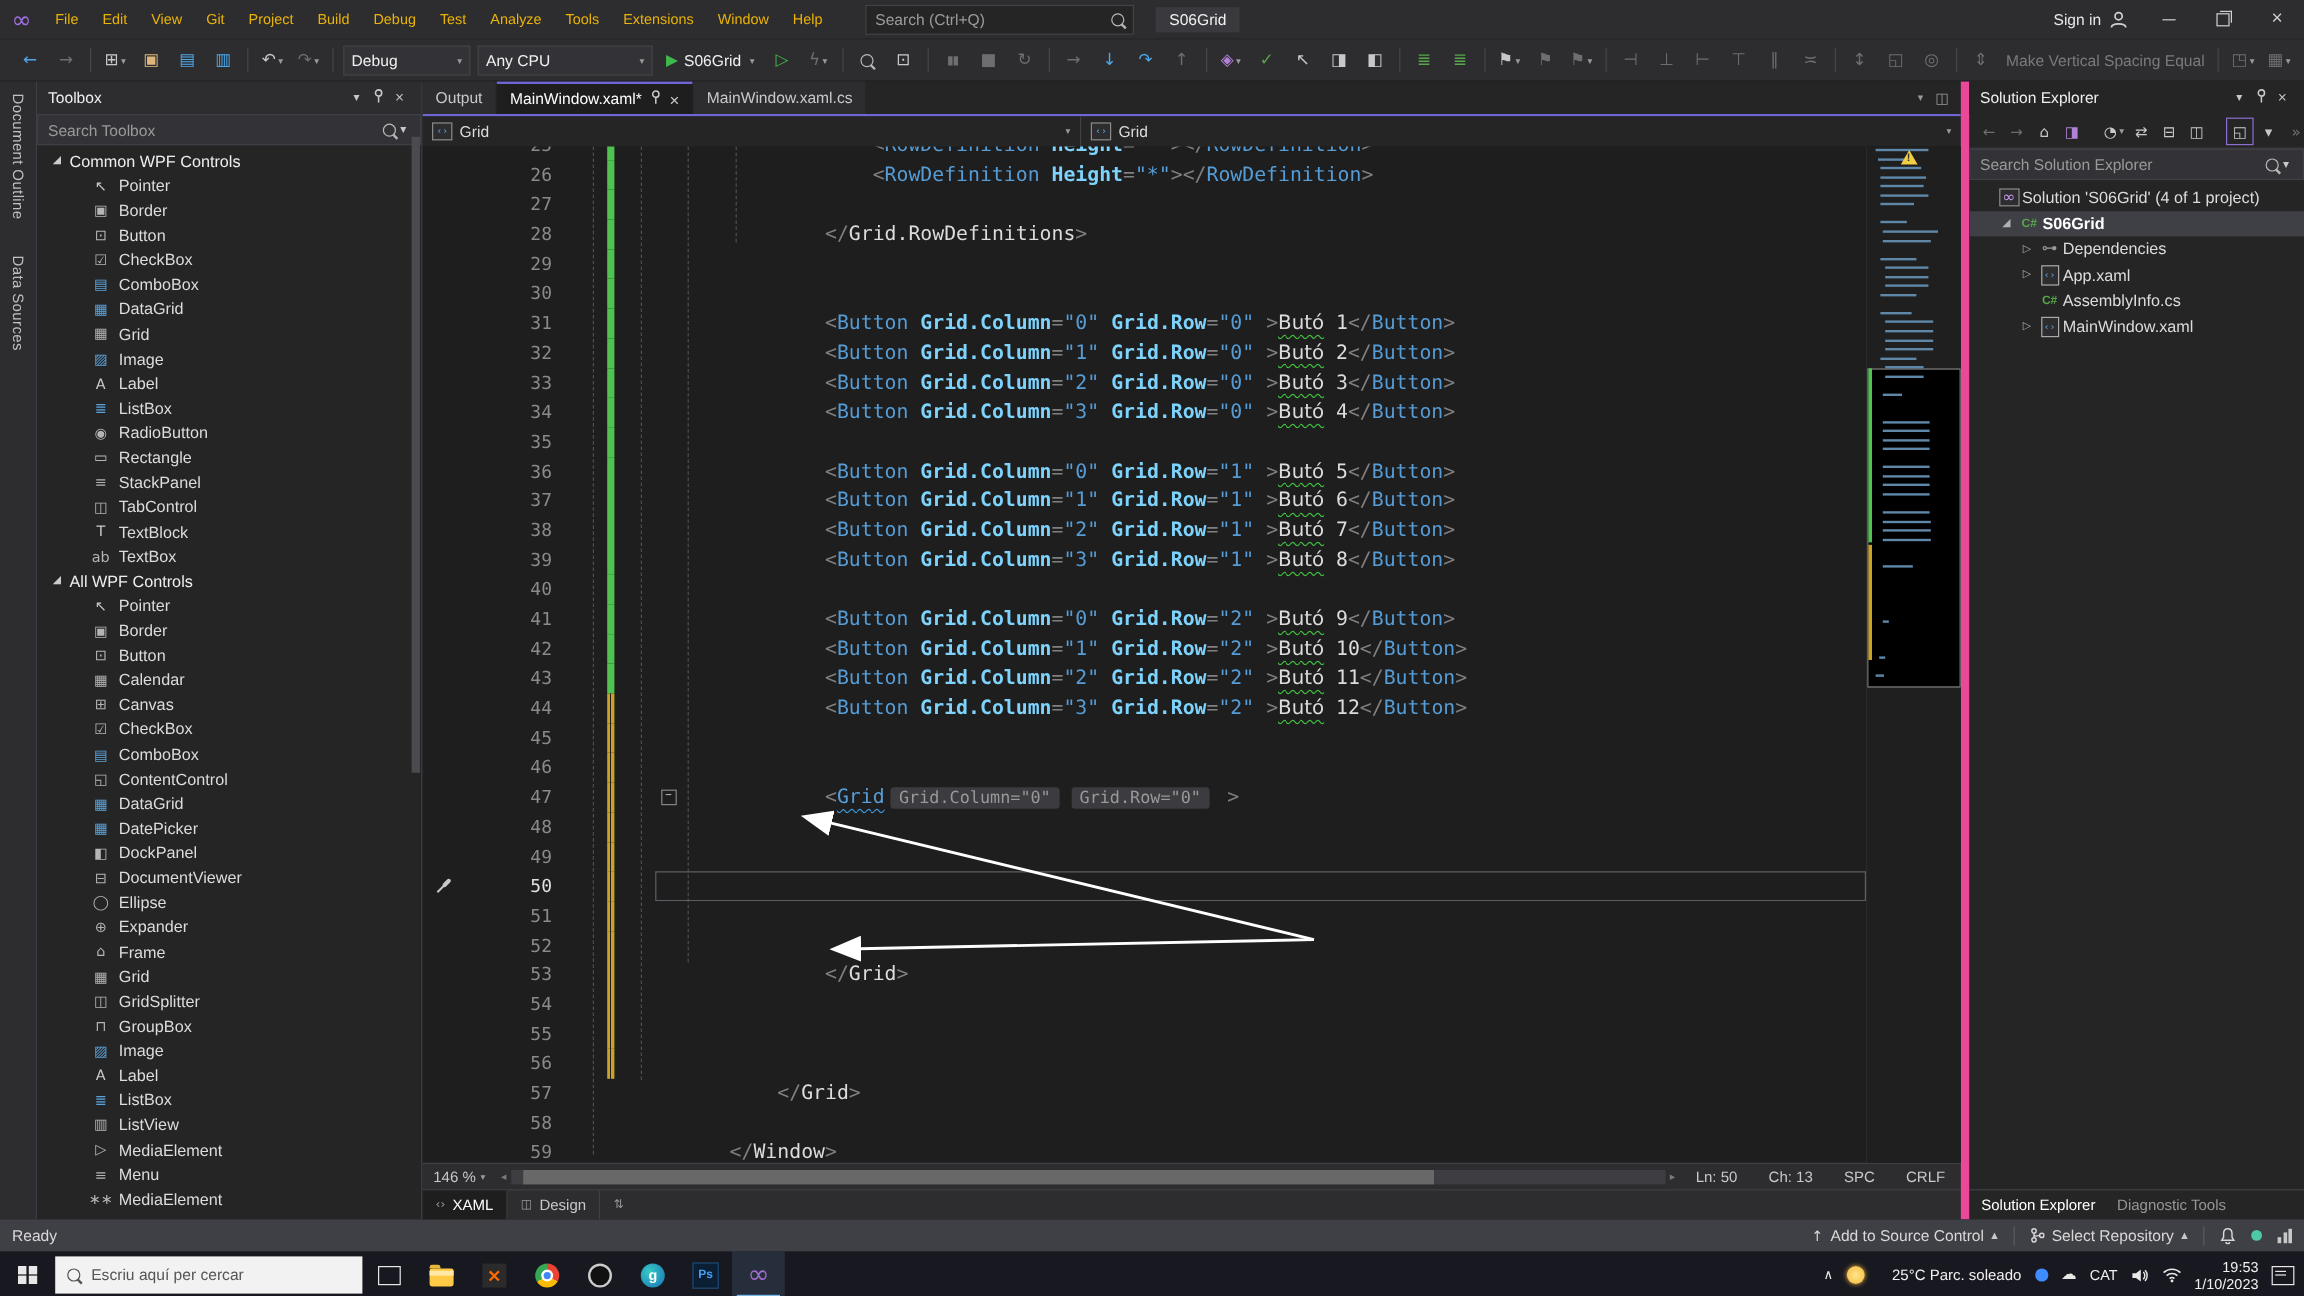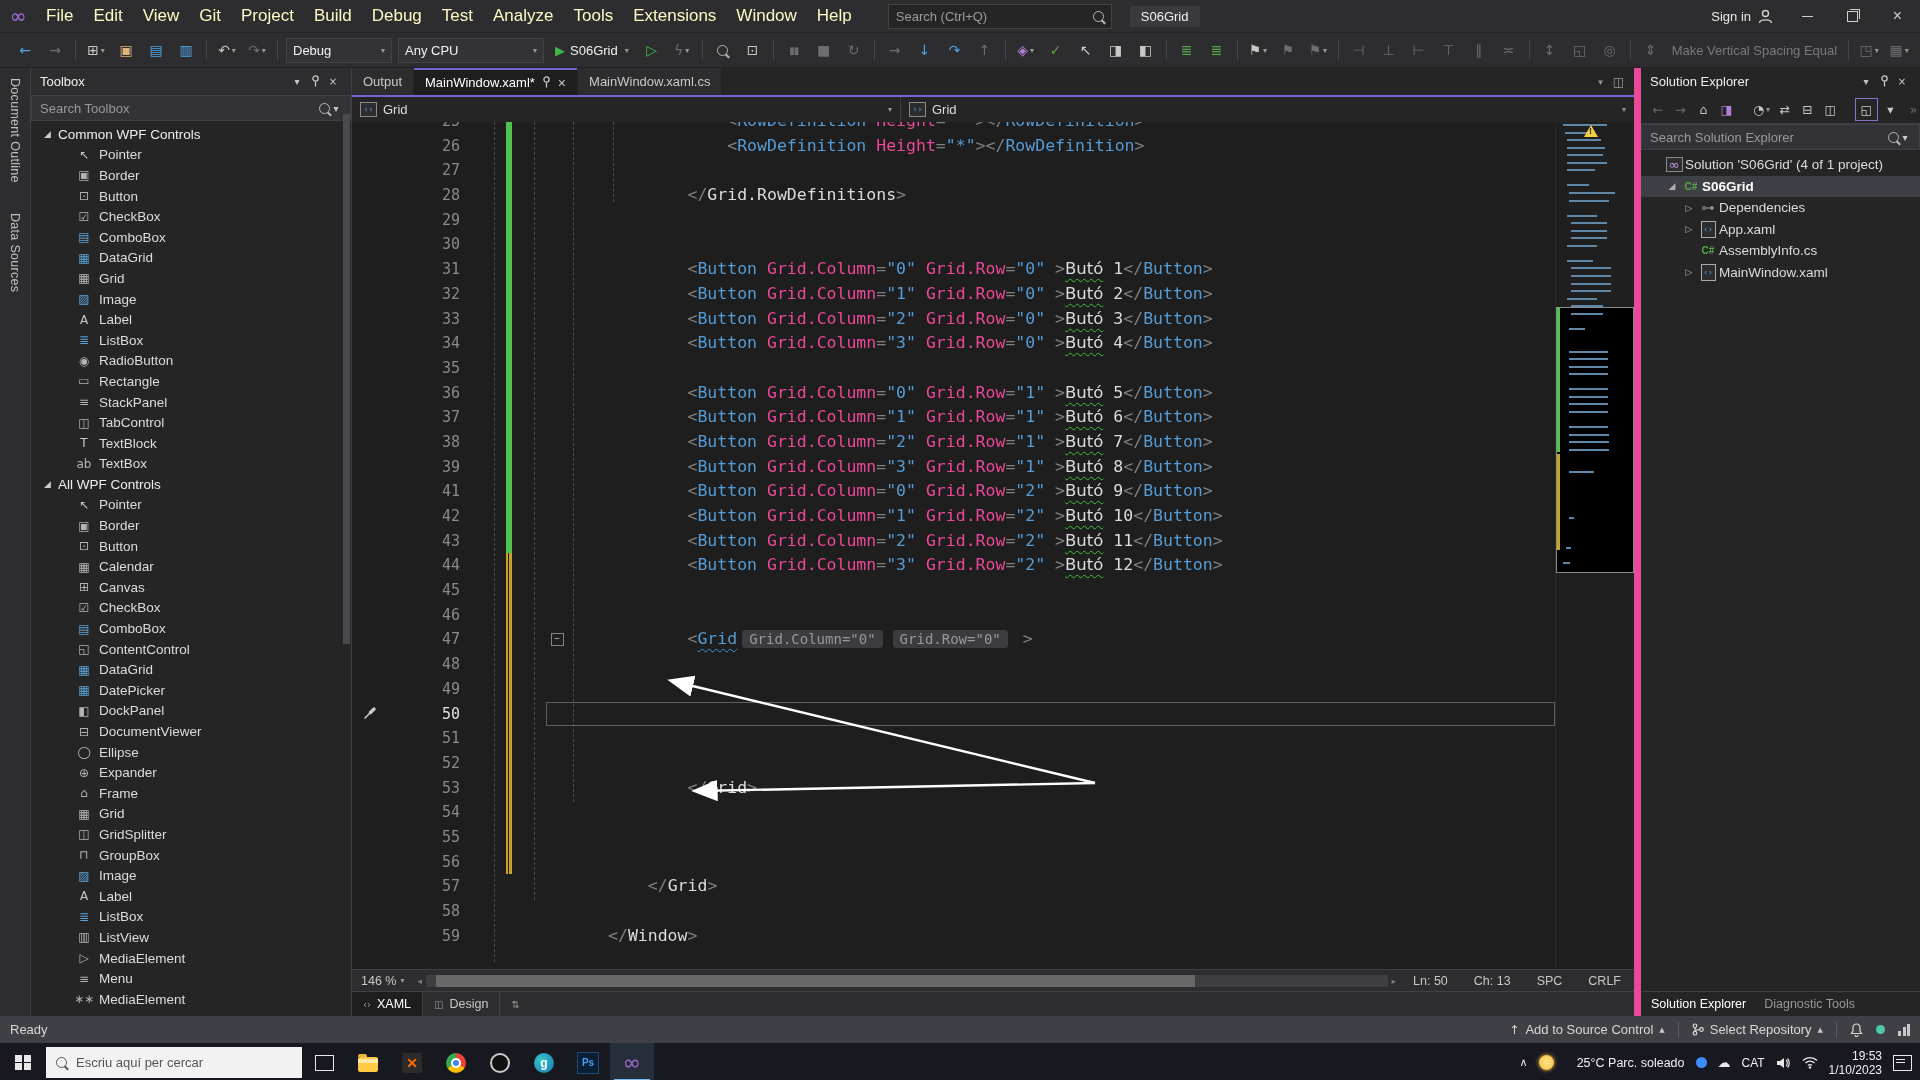--- a/index.html
+++ b/index.html
@@ -3,21 +3,21 @@
 <meta charset="utf-8">
 <style>
   html,body{margin:0;padding:0;background:#000;}
   .page{width:1920px;height:1080px;position:relative;overflow:hidden;background:#1e1e1e;
         font-family:"Liberation Sans",sans-serif;color:#cccccc;font-size:13px;-webkit-font-smoothing:antialiased;}
   .g{font-family:"DejaVu Sans",sans-serif;}
 
   
   .menubar{height:32px;background:#2d2d30;display:flex;align-items:center;border-bottom:1px solid #252528;}
   .vslogo{width:36px;text-align:center;font-size:20px;color:#a06ee0;font-family:"DejaVu Sans",sans-serif;}
-  .menu-item{padding:0 10px;font-size:17px;color:#fef9c3;height:100%;display:flex;align-items:center;}
+  .menu-item{padding:0 10px;font-size:12px;color:#eab308;height:100%;display:flex;align-items:center;}
   .qsearch{width:208px;height:23px;margin-left:26px;background:#252526;border:1px solid #434346;
            display:flex;align-items:center;padding:0 7px;color:#9b9b9b;font-size:13px;}
   .qsearch .sp{flex:1;}
   .mag{width:9px;height:9px;border:1.6px solid #b8b8b8;border-radius:50%;position:relative;display:inline-block;}
   .mag::after{content:"";position:absolute;width:5px;height:1.7px;background:#b8b8b8;transform:rotate(45deg);left:7px;top:9px;}
   .mag.dark{border-color:#555;}.mag.dark::after{background:#555;}
   .proj-chip{margin-left:18px;background:#3a3a3e;color:#f1f1f1;padding:3px 11px;font-size:13px;}
   .titlebar-right{margin-left:auto;display:flex;align-items:center;height:100%;}
   .signin{display:flex;align-items:center;gap:7px;color:#e8e8e8;font-size:13px;padding:0 12px;}
   .winbtn{width:45px;height:100%;display:flex;align-items:center;justify-content:center;color:#d0d0d0;}
@@ -88,21 +88,21 @@
   .lnum{width:40px;flex:none;text-align:right;padding-right:12px;color:#8a8a8a;font-size:15px;}
   .code-line.cur .lnum{color:#e0e0e0;}
   .cbar{width:6px;flex:none;}
   .cbar.bg{background:#4fc24f;}
   .cbar.by{background:repeating-linear-gradient(90deg,#c9a227 0,#c9a227 2px,#1e1e1e 2px,#1e1e1e 3px,#c9a227 3px,#c9a227 5px,#1e1e1e 5px);}
   .fold{width:22px;flex:none;display:flex;align-items:center;justify-content:center;}
   .foldbox{width:11px;height:11px;border:1px solid #858585;color:#c8c8c8;font-size:9px;line-height:9px;text-align:center;background:#1e1e1e;}
   .lbody{flex:1;display:flex;min-width:0;}
   .code-line.cur .lbody{box-shadow:inset 0 0 0 1px #5e5e66;}
   .ltext{padding-left:40px;}
-  .tk.d{color:#808080;} .tk.e{color:#569cd6;} .tk.a{color:#ec4899;} .tk.v{color:#569cd6;} .tk.t{color:#dcdcdc;}
+  .tk.d{color:#808080;} .tk.e{color:#569cd6;} .tk.a{color:#7dd3fc;font-weight:bold;} .tk.v{color:#569cd6;} .tk.t{color:#dcdcdc;}
   .tk.g{text-decoration:underline wavy #3fbf3f 1px;text-underline-offset:4px;}
   .tk.b{text-decoration:underline wavy #3a96dd 1px;text-underline-offset:4px;}
   .tk.h{background:#3b3b40;color:#999999;border-radius:3px;padding:1px 7px;margin:0 5px;font-size:14px;}
   .guide{position:absolute;border-left:1px dashed #4e4e52;width:0;top:0;}
 
   
   .minimap{width:78px;flex:none;position:relative;background:#1f1f1f;border-left:1px solid #2a2a2a;overflow:hidden;}
   .mview{position:absolute;left:0;right:0;top:185px;height:264px;background:#000;border:1px solid #8a8a8a;z-index:1;}
   .mrow{position:absolute;height:2px;background:#5f87a8;z-index:2;}
   .mmark{position:absolute;left:1px;width:3px;z-index:3;}
@@ -648,20 +648,21 @@
               <div class="code-line"><span class="ind"></span><span class="lnum">30</span><span class="cbar bg"></span><span class="lbody"><span class="fold"></span><span class="ltext"></span></span></div>
               <div class="code-line"><span class="ind"></span><span class="lnum">31</span><span class="cbar bg"></span><span class="lbody"><span class="fold"></span><span class="ltext"><span class="tk ">        </span><span class="tk d">&lt;</span><span class="tk e">Button</span><span class="tk "> </span><span class="tk a">Grid.Column</span><span class="tk d">=</span><span class="tk v">"0"</span><span class="tk "> </span><span class="tk a">Grid.Row</span><span class="tk d">=</span><span class="tk v">"0"</span><span class="tk "> </span><span class="tk d">&gt;</span><span class="tk t g">Butó</span><span class="tk t"> 1</span><span class="tk d">&lt;/</span><span class="tk e">Button</span><span class="tk d">&gt;</span></span></span></div>
               <div class="code-line"><span class="ind"></span><span class="lnum">32</span><span class="cbar bg"></span><span class="lbody"><span class="fold"></span><span class="ltext"><span class="tk ">        </span><span class="tk d">&lt;</span><span class="tk e">Button</span><span class="tk "> </span><span class="tk a">Grid.Column</span><span class="tk d">=</span><span class="tk v">"1"</span><span class="tk "> </span><span class="tk a">Grid.Row</span><span class="tk d">=</span><span class="tk v">"0"</span><span class="tk "> </span><span class="tk d">&gt;</span><span class="tk t g">Butó</span><span class="tk t"> 2</span><span class="tk d">&lt;/</span><span class="tk e">Button</span><span class="tk d">&gt;</span></span></span></div>
               <div class="code-line"><span class="ind"></span><span class="lnum">33</span><span class="cbar bg"></span><span class="lbody"><span class="fold"></span><span class="ltext"><span class="tk ">        </span><span class="tk d">&lt;</span><span class="tk e">Button</span><span class="tk "> </span><span class="tk a">Grid.Column</span><span class="tk d">=</span><span class="tk v">"2"</span><span class="tk "> </span><span class="tk a">Grid.Row</span><span class="tk d">=</span><span class="tk v">"0"</span><span class="tk "> </span><span class="tk d">&gt;</span><span class="tk t g">Butó</span><span class="tk t"> 3</span><span class="tk d">&lt;/</span><span class="tk e">Button</span><span class="tk d">&gt;</span></span></span></div>
               <div class="code-line"><span class="ind"></span><span class="lnum">34</span><span class="cbar bg"></span><span class="lbody"><span class="fold"></span><span class="ltext"><span class="tk ">        </span><span class="tk d">&lt;</span><span class="tk e">Button</span><span class="tk "> </span><span class="tk a">Grid.Column</span><span class="tk d">=</span><span class="tk v">"3"</span><span class="tk "> </span><span class="tk a">Grid.Row</span><span class="tk d">=</span><span class="tk v">"0"</span><span class="tk "> </span><span class="tk d">&gt;</span><span class="tk t g">Butó</span><span class="tk t"> 4</span><span class="tk d">&lt;/</span><span class="tk e">Button</span><span class="tk d">&gt;</span></span></span></div>
               <div class="code-line"><span class="ind"></span><span class="lnum">35</span><span class="cbar bg"></span><span class="lbody"><span class="fold"></span><span class="ltext"></span></span></div>
               <div class="code-line"><span class="ind"></span><span class="lnum">36</span><span class="cbar bg"></span><span class="lbody"><span class="fold"></span><span class="ltext"><span class="tk ">        </span><span class="tk d">&lt;</span><span class="tk e">Button</span><span class="tk "> </span><span class="tk a">Grid.Column</span><span class="tk d">=</span><span class="tk v">"0"</span><span class="tk "> </span><span class="tk a">Grid.Row</span><span class="tk d">=</span><span class="tk v">"1"</span><span class="tk "> </span><span class="tk d">&gt;</span><span class="tk t g">Butó</span><span class="tk t"> 5</span><span class="tk d">&lt;/</span><span class="tk e">Button</span><span class="tk d">&gt;</span></span></span></div>
               <div class="code-line"><span class="ind"></span><span class="lnum">37</span><span class="cbar bg"></span><span class="lbody"><span class="fold"></span><span class="ltext"><span class="tk ">        </span><span class="tk d">&lt;</span><span class="tk e">Button</span><span class="tk "> </span><span class="tk a">Grid.Column</span><span class="tk d">=</span><span class="tk v">"1"</span><span class="tk "> </span><span class="tk a">Grid.Row</span><span class="tk d">=</span><span class="tk v">"1"</span><span class="tk "> </span><span class="tk d">&gt;</span><span class="tk t g">Butó</span><span class="tk t"> 6</span><span class="tk d">&lt;/</span><span class="tk e">Button</span><span class="tk d">&gt;</span></span></span></div>
               <div class="code-line"><span class="ind"></span><span class="lnum">38</span><span class="cbar bg"></span><span class="lbody"><span class="fold"></span><span class="ltext"><span class="tk ">        </span><span class="tk d">&lt;</span><span class="tk e">Button</span><span class="tk "> </span><span class="tk a">Grid.Column</span><span class="tk d">=</span><span class="tk v">"2"</span><span class="tk "> </span><span class="tk a">Grid.Row</span><span class="tk d">=</span><span class="tk v">"1"</span><span class="tk "> </span><span class="tk d">&gt;</span><span class="tk t g">Butó</span><span class="tk t"> 7</span><span class="tk d">&lt;/</span><span class="tk e">Button</span><span class="tk d">&gt;</span></span></span></div>
               <div class="code-line"><span class="ind"></span><span class="lnum">39</span><span class="cbar bg"></span><span class="lbody"><span class="fold"></span><span class="ltext"><span class="tk ">        </span><span class="tk d">&lt;</span><span class="tk e">Button</span><span class="tk "> </span><span class="tk a">Grid.Column</span><span class="tk d">=</span><span class="tk v">"3"</span><span class="tk "> </span><span class="tk a">Grid.Row</span><span class="tk d">=</span><span class="tk v">"1"</span><span class="tk "> </span><span class="tk d">&gt;</span><span class="tk t g">Butó</span><span class="tk t"> 8</span><span class="tk d">&lt;/</span><span class="tk e">Button</span><span class="tk d">&gt;</span></span></span></div>
+              <div class="code-line"><span class="ind"></span><span class="lnum">40</span><span class="cbar bg"></span><span class="lbody"><span class="fold"></span><span class="ltext"></span></span></div>
               <div class="code-line"><span class="ind"></span><span class="lnum">41</span><span class="cbar bg"></span><span class="lbody"><span class="fold"></span><span class="ltext"><span class="tk ">        </span><span class="tk d">&lt;</span><span class="tk e">Button</span><span class="tk "> </span><span class="tk a">Grid.Column</span><span class="tk d">=</span><span class="tk v">"0"</span><span class="tk "> </span><span class="tk a">Grid.Row</span><span class="tk d">=</span><span class="tk v">"2"</span><span class="tk "> </span><span class="tk d">&gt;</span><span class="tk t g">Butó</span><span class="tk t"> 9</span><span class="tk d">&lt;/</span><span class="tk e">Button</span><span class="tk d">&gt;</span></span></span></div>
               <div class="code-line"><span class="ind"></span><span class="lnum">42</span><span class="cbar bg"></span><span class="lbody"><span class="fold"></span><span class="ltext"><span class="tk ">        </span><span class="tk d">&lt;</span><span class="tk e">Button</span><span class="tk "> </span><span class="tk a">Grid.Column</span><span class="tk d">=</span><span class="tk v">"1"</span><span class="tk "> </span><span class="tk a">Grid.Row</span><span class="tk d">=</span><span class="tk v">"2"</span><span class="tk "> </span><span class="tk d">&gt;</span><span class="tk t g">Butó</span><span class="tk t"> 10</span><span class="tk d">&lt;/</span><span class="tk e">Button</span><span class="tk d">&gt;</span></span></span></div>
               <div class="code-line"><span class="ind"></span><span class="lnum">43</span><span class="cbar bg"></span><span class="lbody"><span class="fold"></span><span class="ltext"><span class="tk ">        </span><span class="tk d">&lt;</span><span class="tk e">Button</span><span class="tk "> </span><span class="tk a">Grid.Column</span><span class="tk d">=</span><span class="tk v">"2"</span><span class="tk "> </span><span class="tk a">Grid.Row</span><span class="tk d">=</span><span class="tk v">"2"</span><span class="tk "> </span><span class="tk d">&gt;</span><span class="tk t g">Butó</span><span class="tk t"> 11</span><span class="tk d">&lt;/</span><span class="tk e">Button</span><span class="tk d">&gt;</span></span></span></div>
               <div class="code-line"><span class="ind"></span><span class="lnum">44</span><span class="cbar by"></span><span class="lbody"><span class="fold"></span><span class="ltext"><span class="tk ">        </span><span class="tk d">&lt;</span><span class="tk e">Button</span><span class="tk "> </span><span class="tk a">Grid.Column</span><span class="tk d">=</span><span class="tk v">"3"</span><span class="tk "> </span><span class="tk a">Grid.Row</span><span class="tk d">=</span><span class="tk v">"2"</span><span class="tk "> </span><span class="tk d">&gt;</span><span class="tk t g">Butó</span><span class="tk t"> 12</span><span class="tk d">&lt;/</span><span class="tk e">Button</span><span class="tk d">&gt;</span></span></span></div>
               <div class="code-line"><span class="ind"></span><span class="lnum">45</span><span class="cbar by"></span><span class="lbody"><span class="fold"></span><span class="ltext"></span></span></div>
               <div class="code-line"><span class="ind"></span><span class="lnum">46</span><span class="cbar by"></span><span class="lbody"><span class="fold"></span><span class="ltext"></span></span></div>
               <div class="code-line"><span class="ind"></span><span class="lnum">47</span><span class="cbar by"></span><span class="lbody"><span class="fold"><span class="foldbox">−</span></span><span class="ltext"><span class="tk ">        </span><span class="tk d">&lt;</span><span class="tk e b">Grid</span><span class="tk h">Grid.Column="0"</span><span class="tk h">Grid.Row="0"</span><span class="tk d"> &gt;</span></span></span></div>
               <div class="code-line"><span class="ind"></span><span class="lnum">48</span><span class="cbar by"></span><span class="lbody"><span class="fold"></span><span class="ltext"></span></span></div>
               <div class="code-line"><span class="ind"></span><span class="lnum">49</span><span class="cbar by"></span><span class="lbody"><span class="fold"></span><span class="ltext"></span></span></div>
               <div class="code-line cur"><span class="ind"><svg width="15" height="15" viewBox="0 0 15 15">

